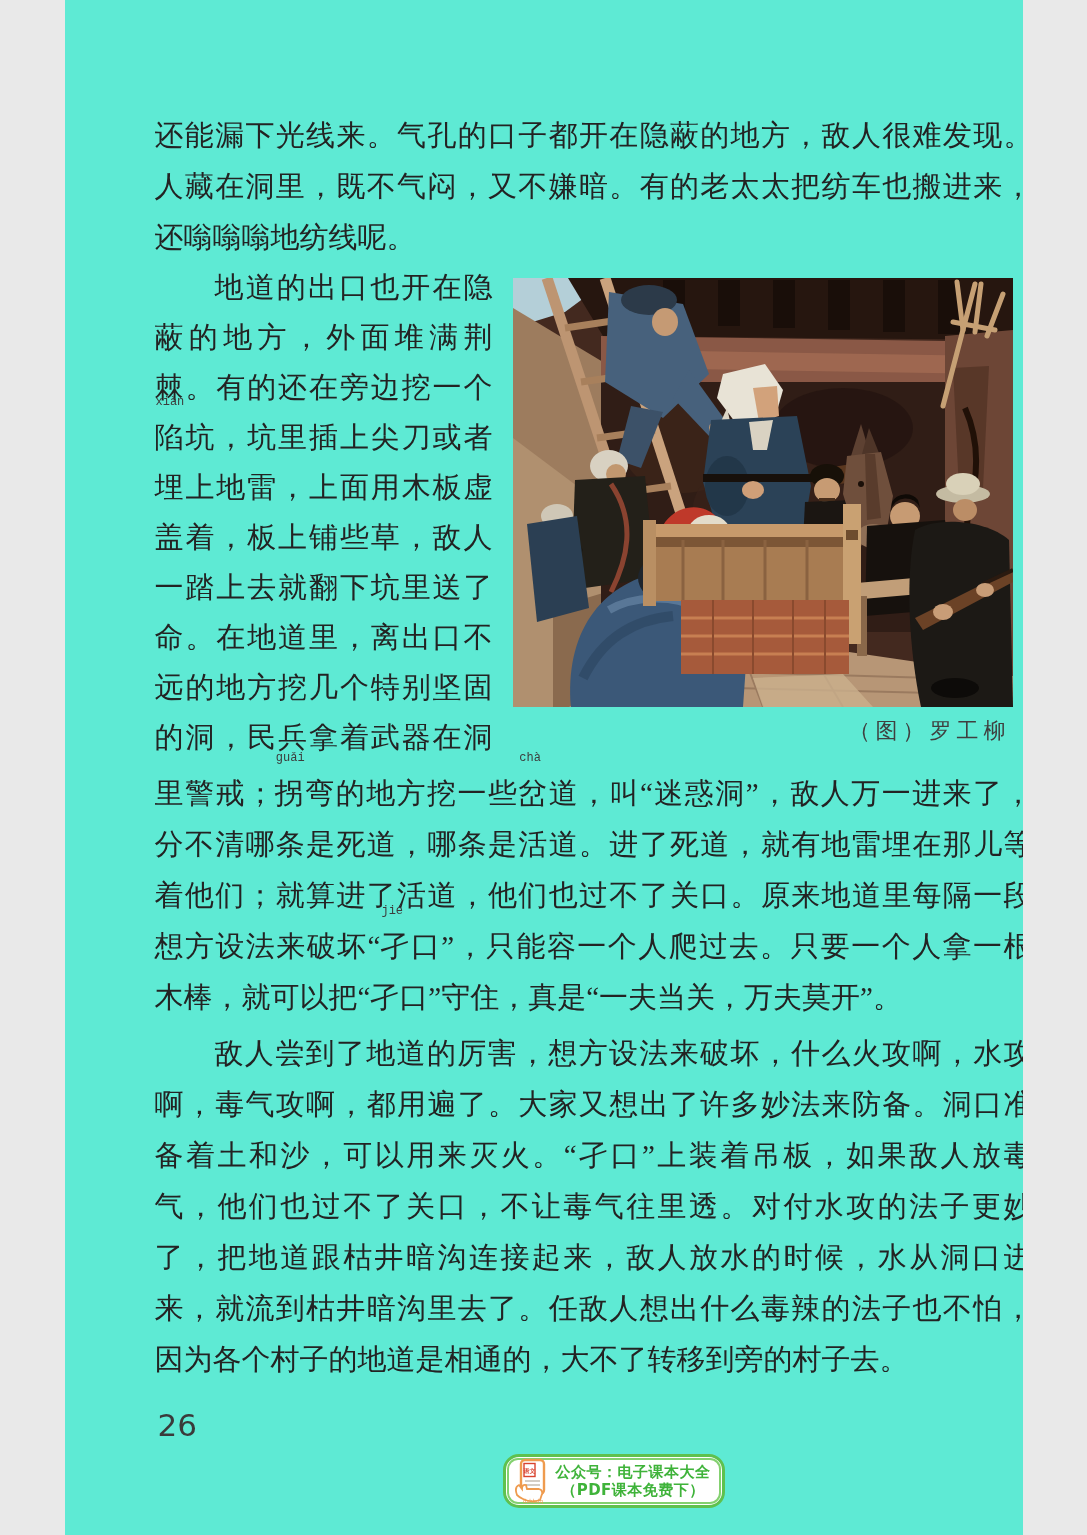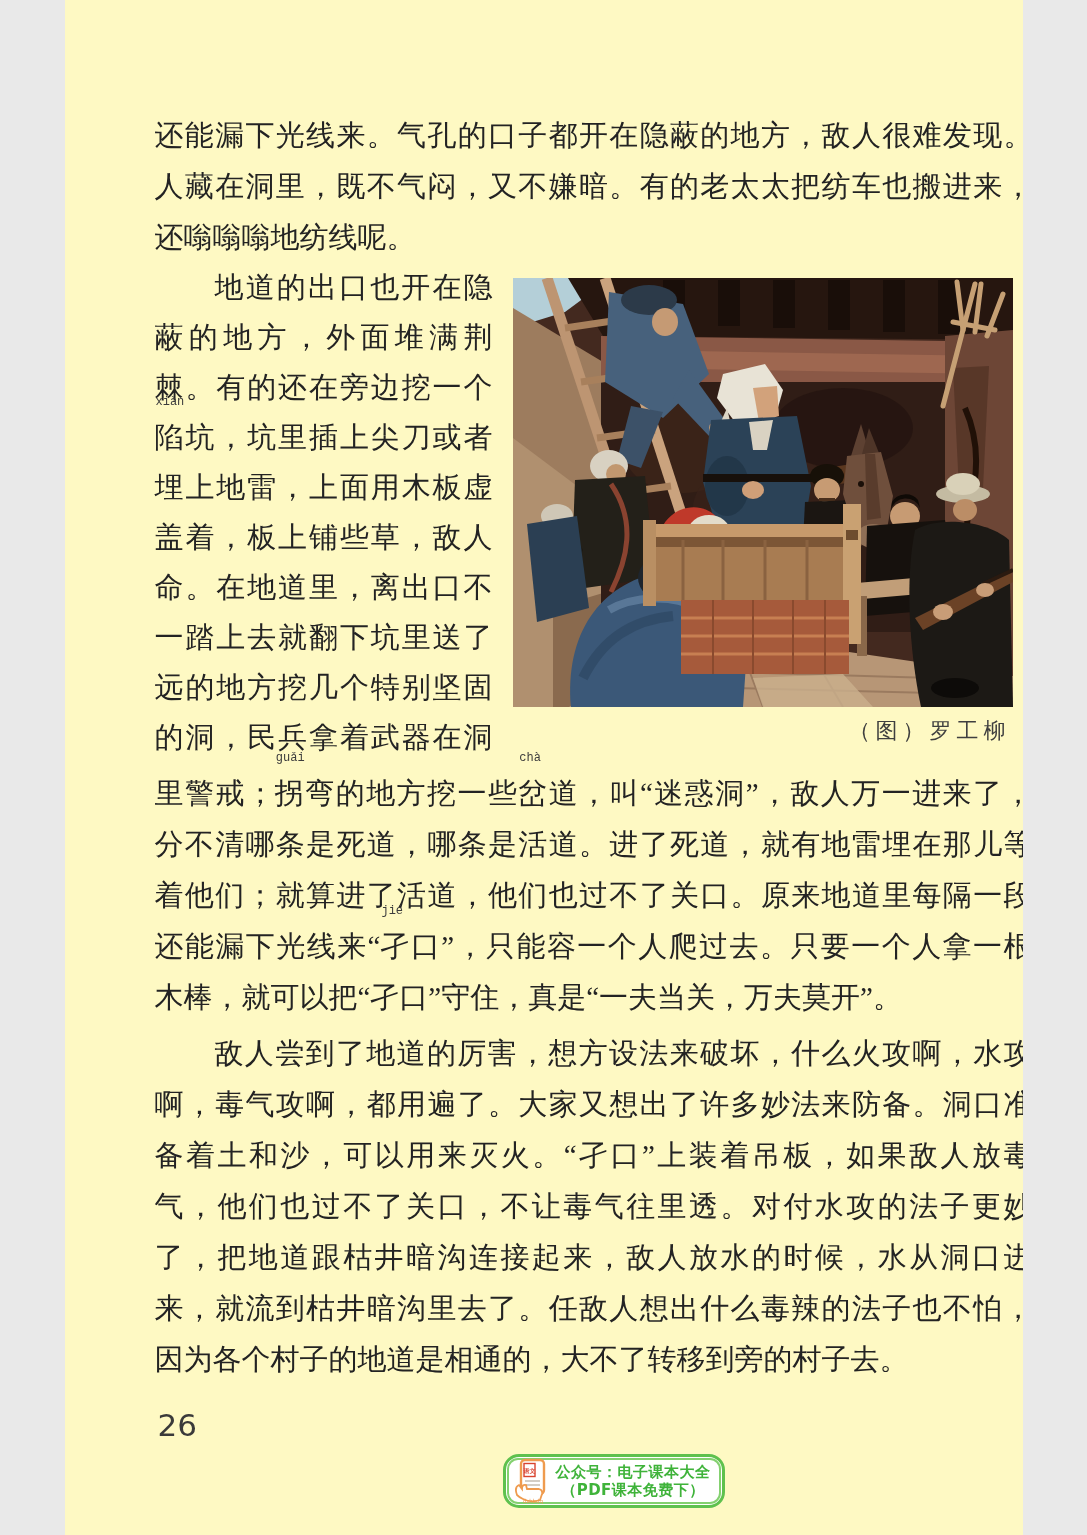--- a/index.html
+++ b/index.html
@@ -1,18 +1,18 @@
 <!DOCTYPE html>
 <html><head>
 <meta charset="utf-8">
 <style>
   html,body{margin:0;padding:0;background:#e9e9e9;}
   .page{
     position:relative;width:958px;height:1535px;margin:0 auto;
-    background:#fef9c3;overflow:hidden;
+    background:#5eead4;overflow:hidden;
     font-family:"Liberation Serif","DejaVu Serif",serif;
     color:#232323;
   }
   .blk{position:absolute;font-size:29px;}
   .ln{height:51px;line-height:51px;}
   .ln2{height:50px;line-height:50px;}
   .j{text-align:justify;text-align-last:justify;}
   .ind{padding-left:60px;}
   .rb{position:relative;display:inline-block;}
   .pin{
@@ -59,22 +59,22 @@
     <div class="ln">还嗡嗡嗡地纺线呢。</div>
   </div>
 
   <div class="blk" style="top:262px;left:90px;width:338px;">
     <div class="ln2 j ind">地道的出口也开在隐</div>
     <div class="ln2 j">蔽的地方，外面堆满荆</div>
     <div class="ln2 j">棘。有的还在旁边挖一个</div>
     <div class="ln2 j"><span class="rb"><i class="pin">xiàn</i><span>陷</span></span><span>坑，坑里插上尖刀或者</span></div>
     <div class="ln2 j">埋上地雷，上面用木板虚</div>
     <div class="ln2 j">盖着，板上铺些草，敌人</div>
+    <div class="ln2 j">一踏上去就翻下坑里送了</div>
     <div class="ln2 j">命。在地道里，离出口不</div>
-    <div class="ln2 j">一踏上去就翻下坑里送了</div>
     <div class="ln2 j">远的地方挖几个特别坚固</div>
     <div class="ln2 j">的洞，民兵拿着武器在洞</div>
   </div>
 
   <div class="figure">
     <svg width="500" height="429" viewBox="0 0 500 429" style="display:block">
       <rect width="500" height="429" fill="#43291f"></rect>
       <polygon points="0,0 98,0 52,34 0,50" fill="#b4cfd8"></polygon>
       <polygon points="0,30 150,120 190,260 150,429 0,429" fill="#9d7c5e"></polygon>
       <polygon points="0,160 80,220 110,320 55,429 0,429" fill="#b0906f"></polygon>
@@ -228,21 +228,21 @@
       <polygon points="240,400 330,396 360,429 250,429" fill="#cbb08d" opacity="0.8"></polygon>
     </svg>
   </div>
 
   <div class="caption">（图）罗工柳</div>
 
   <div class="blk" style="top:768px;left:90px;width:878px;">
     <div class="ln j"><span>里警戒；</span><span class="rb"><i class="pin">guǎi</i><span>拐</span></span><span>弯的地方挖一些</span><span class="rb"><i class="pin">chà</i><span>岔</span></span><span>道，叫“迷惑洞”，敌人万一进来了，</span></div>
     <div class="ln j">分不清哪条是死道，哪条是活道。进了死道，就有地雷埋在那儿等</div>
     <div class="ln j">着他们；就算进了活道，他们也过不了关口。原来地道里每隔一段</div>
-    <div class="ln j"><span>还能漏下光线来“</span><span class="rb"><i class="pin">jié</i><span>孑</span></span><span>口”，只能容一个人爬过去。只要一个人拿一根</span></div>
+    <div class="ln j"><span>想方设法来破坏“</span><span class="rb"><i class="pin">jié</i><span>孑</span></span><span>口”，只能容一个人爬过去。只要一个人拿一根</span></div>
     <div class="ln">木棒，就可以把“孑口”守住，真是“一夫当关，万夫莫开”。</div>
   </div>
 
   <div class="blk" style="top:1028px;left:90px;width:878px;">
     <div class="ln j ind">敌人尝到了地道的厉害，想方设法来破坏，什么火攻啊，水攻</div>
     <div class="ln j">啊，毒气攻啊，都用遍了。大家又想出了许多妙法来防备。洞口准</div>
     <div class="ln j">备着土和沙，可以用来灭火。“孑口”上装着吊板，如果敌人放毒</div>
     <div class="ln j">气，他们也过不了关口，不让毒气往里透。对付水攻的法子更妙</div>
     <div class="ln j">了，把地道跟枯井暗沟连接起来，敌人放水的时候，水从洞口进</div>
     <div class="ln j">来，就流到枯井暗沟里去了。任敌人想出什么毒辣的法子也不怕，</div>

